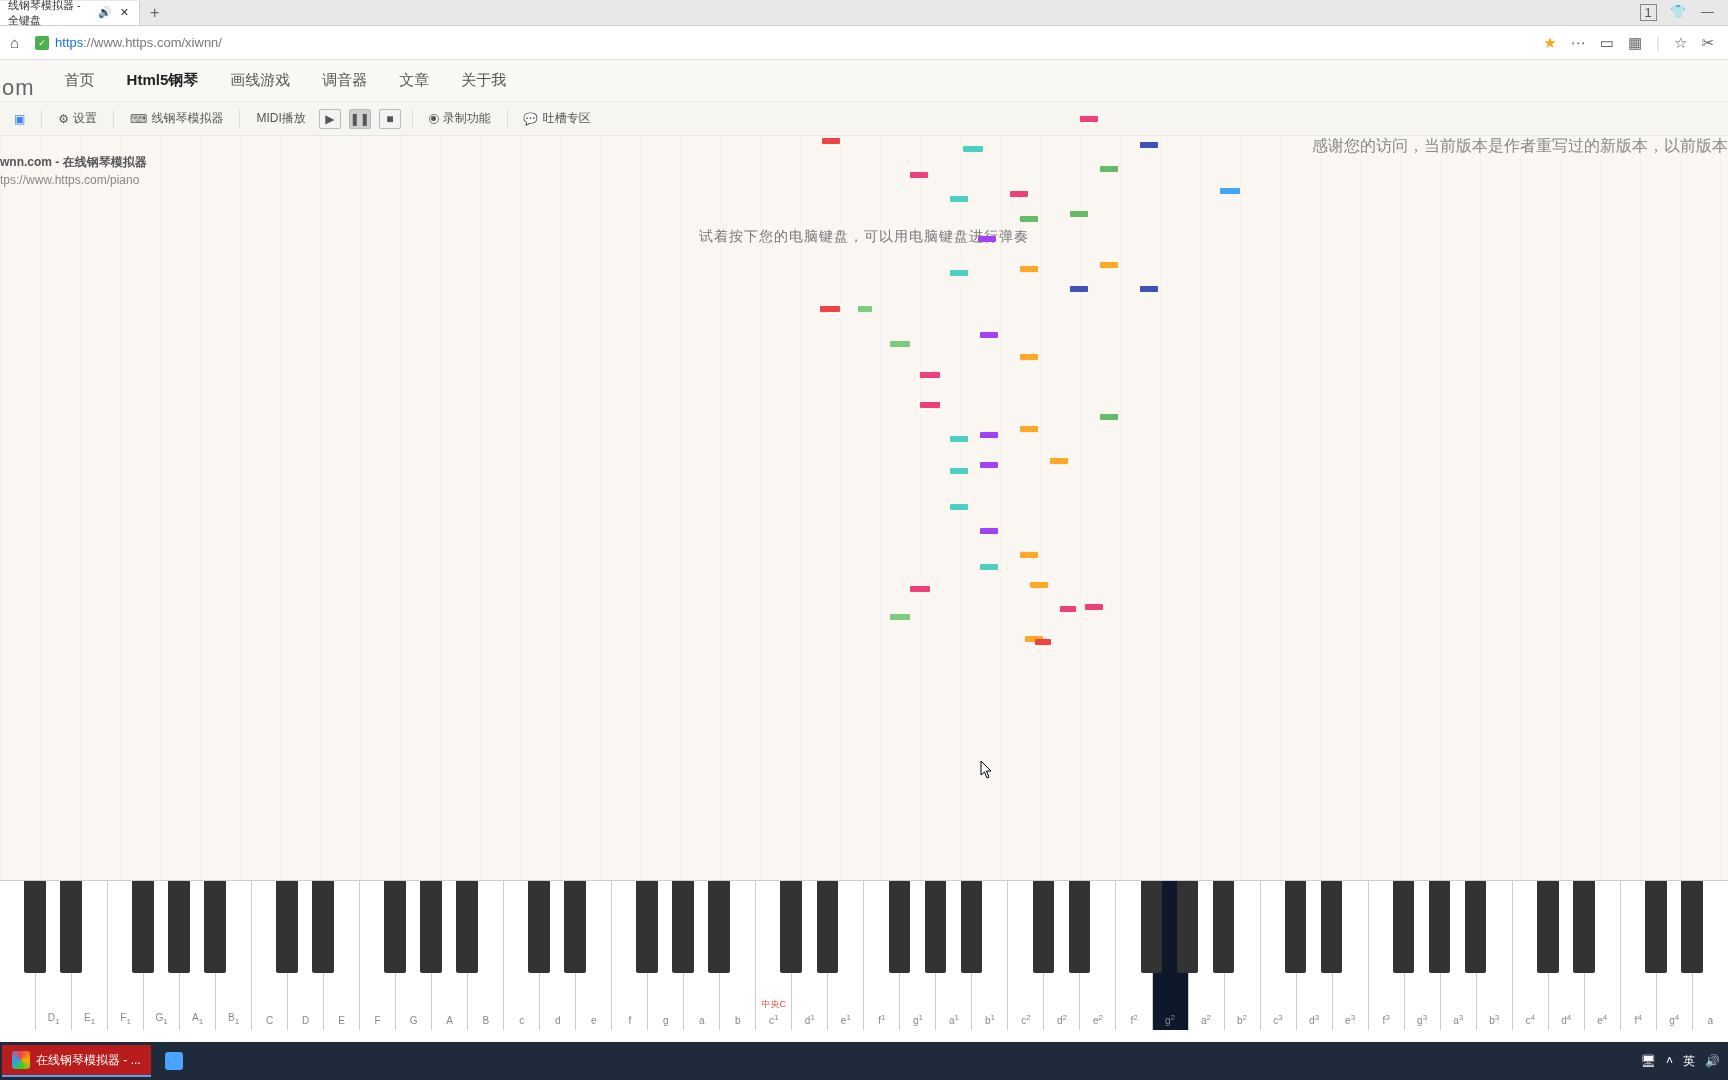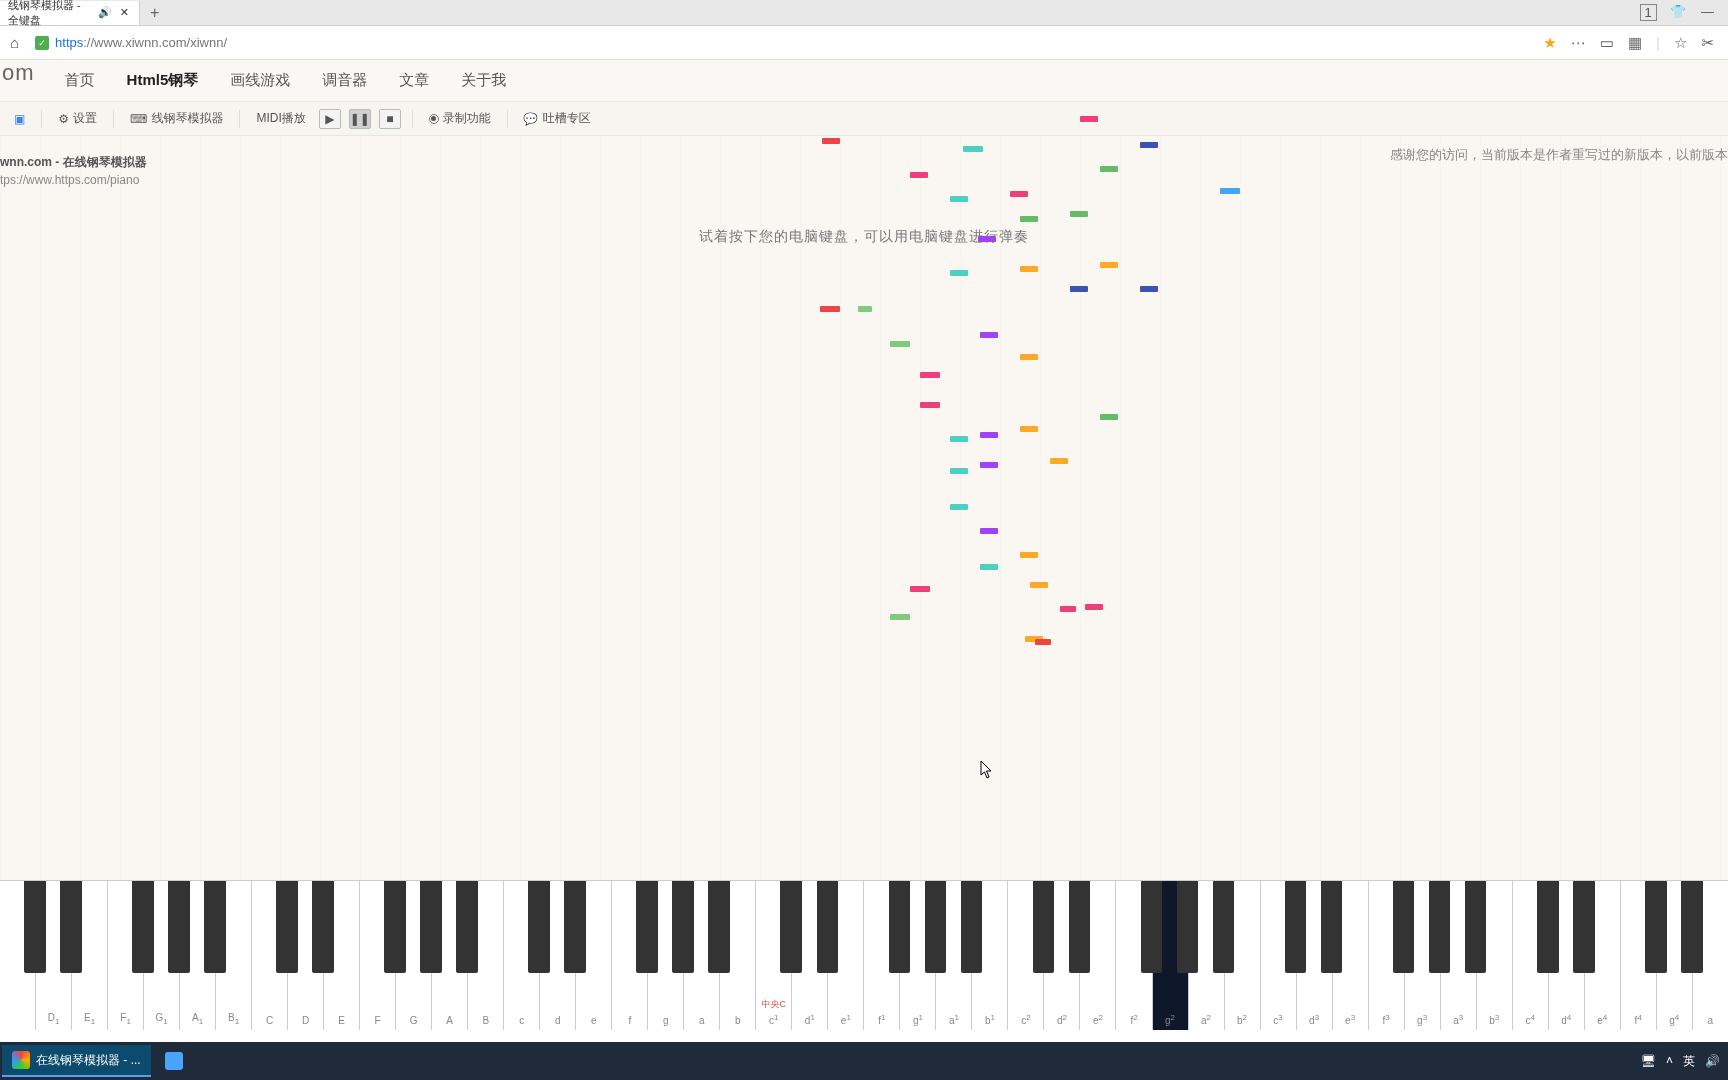--- a/index.html
+++ b/index.html
@@ -16,21 +16,21 @@
 .addrbar { height:34px; background:#fff; display:flex; align-items:center; border-bottom:1px solid #e0e0e0; padding:0 4px; gap:10px; }
 .addrbar .home-icon { font-size:15px; color:#444; cursor:pointer; padding:0 6px; }
 .url-field { flex:1; display:flex; align-items:center; gap:6px; }
 .shield { width:14px; height:14px; background:#4caf50; border-radius:2px; display:inline-flex; align-items:center; justify-content:center; color:#fff; font-size:9px; }
 .url-text { font-size:13px; color:#1a73e8; }
 .url-text .path { color:#777; }
 .addr-right { display:flex; gap:14px; padding-right:10px; color:#666; font-size:15px; }
 .addr-right span { cursor:pointer; }
 
 
-.sitenav { height:42px; background:#faf8f5; display:flex; align-items:flex-start; padding-left:0; border-bottom:1px solid rgba(0,0,0,.05); position:relative; }
+.sitenav { height:42px; background:#faf8f5; display:flex; align-items:flex-end; padding-left:0; border-bottom:1px solid rgba(0,0,0,.05); position:relative; }
 .logo-frag { font-size:22px; color:#666; font-weight:300; padding:0 14px 0 2px; letter-spacing:1px; }
 .sitenav .navitem { padding:0 16px; font-size:15px; color:#555; cursor:pointer; height:100%; display:flex; align-items:center; }
 .sitenav .navitem.active { font-weight:bold; color:#222; }
 
 
 .toolbar { height:34px; background:#f7f5f0; display:flex; align-items:center; padding:0 8px; font-size:12px; color:#555; gap:6px; border-bottom:1px solid rgba(0,0,0,.06); }
 .toolbar .sep { width:1px; height:18px; background:#ddd; margin:0 4px; }
 .toolbar .tb-item { display:flex; align-items:center; gap:4px; cursor:pointer; padding:0 6px; }
 .tb-icon { font-size:12px; }
 .tb-btn { width:22px; height:20px; border:1px solid #bbb; background:#f3f3f3; display:flex; align-items:center; justify-content:center; cursor:pointer; border-radius:2px; margin:0 1px; }
@@ -38,39 +38,39 @@
 .radio-dot::after { content:''; width:5px; height:5px; background:#555; border-radius:50%; }
 
 
 .canvas { position:absolute; left:0; right:0; top:136px; bottom:200px; background:#faf7f2;
   background-image:repeating-linear-gradient(90deg,rgba(0,0,0,0.012) 0,rgba(0,0,0,0.012) 1px,transparent 1px,transparent 40px);
 }
 .app-title-block { position:absolute; left:0; top:18px; font-size:13px; color:#333; }
 .app-title-block .t1 { font-size:12px; font-weight:bold; color:#555; }
 .app-title-block .t2 { font-size:12px; color:#888; margin-top:2px; }
 .center-hint { position:absolute; left:0; right:0; top:92px; text-align:center; font-size:14px; color:#777; letter-spacing:1px; }
-.announce { position:absolute; right:0; top:10px; font-size:13px; color:#888; white-space:nowrap; }
+.announce { position:absolute; right:0; top:0; font-size:16px; color:#888; white-space:nowrap; }
 
 .falling-note { position:absolute; height:6px; border-radius:1px; }
 
 
 .piano { position:absolute; left:0; right:0; bottom:50px; height:150px; background:#fff; border-top:1px solid #ccc; display:flex; }
 .whitekey { flex:1; border-right:1px solid #ccc; position:relative; cursor:pointer; background:#fff; display:flex; flex-direction:column; justify-content:flex-end; align-items:center; }
 .whitekey:last-child { border-right:none; }
 .whitekey.pressed { background:#0f172a; }
 .whitekey .lbl { font-size:10px; color:#888; margin-bottom:4px; user-select:none; }
 .whitekey .lbl sub{ font-size:8px; }
 .whitekey .lbl sup{ font-size:8px; }
 .whitekey .middle-c { font-size:9px; color:#e74c3c; margin-bottom:2px; }
 .blackkey { position:absolute; top:0; width:62%; height:62%; background:#333; right:-31%; z-index:2; cursor:pointer; border-radius:0 0 2px 2px; }
 
 
 .taskbar { position:absolute; left:0; right:0; bottom:0; height:38px; background:#1f2a3a; display:flex; align-items:center; }
 .task-item { height:32px; display:flex; align-items:center; gap:6px; padding:0 10px; margin:0 2px; cursor:pointer; color:#fff; font-size:12px; }
-.task-item.active { background:#0c4a6e; border-bottom:2px solid #5aa0ee; }
+.task-item.active { background:#b91c1c; border-bottom:2px solid #5aa0ee; }
 .task-icon { width:18px; height:18px; border-radius:3px; display:inline-block; }
 .task-right { margin-left:auto; display:flex; align-items:center; gap:10px; color:#fff; padding-right:8px; font-size:12px; }
 .task-right span { cursor:pointer; }
 
 .cursor-fake { position:absolute; width:14px; height:20px; pointer-events:none; z-index:50; }
 </style>
 </head>
 <body>
 
 <div class="tabbar">
@@ -85,21 +85,21 @@
     <span>👕</span>
     <span>—</span>
   </div>
 </div>
 
 <div class="addrbar">
   <span class="home-icon">⌂</span>
   <div class="url-field">
     <span class="shield">✓</span>
     <span class="url-text">
-      <span>https</span><span class="path"><span>://www.xiwnn.com</span><span>/xiwnn/</span></span>
+      <span>https</span><span class="path"><span>://www.https.com</span><span>/xiwnn/</span></span>
     </span>
   </div>
   <div class="addr-right">
     <span style="color:#f5a623">★</span>
     <span>⋯</span>
     <span>▭</span>
     <span>▦</span>
     <span style="color:#ddd">|</span>
     <span>☆</span>
     <span>✂</span>

